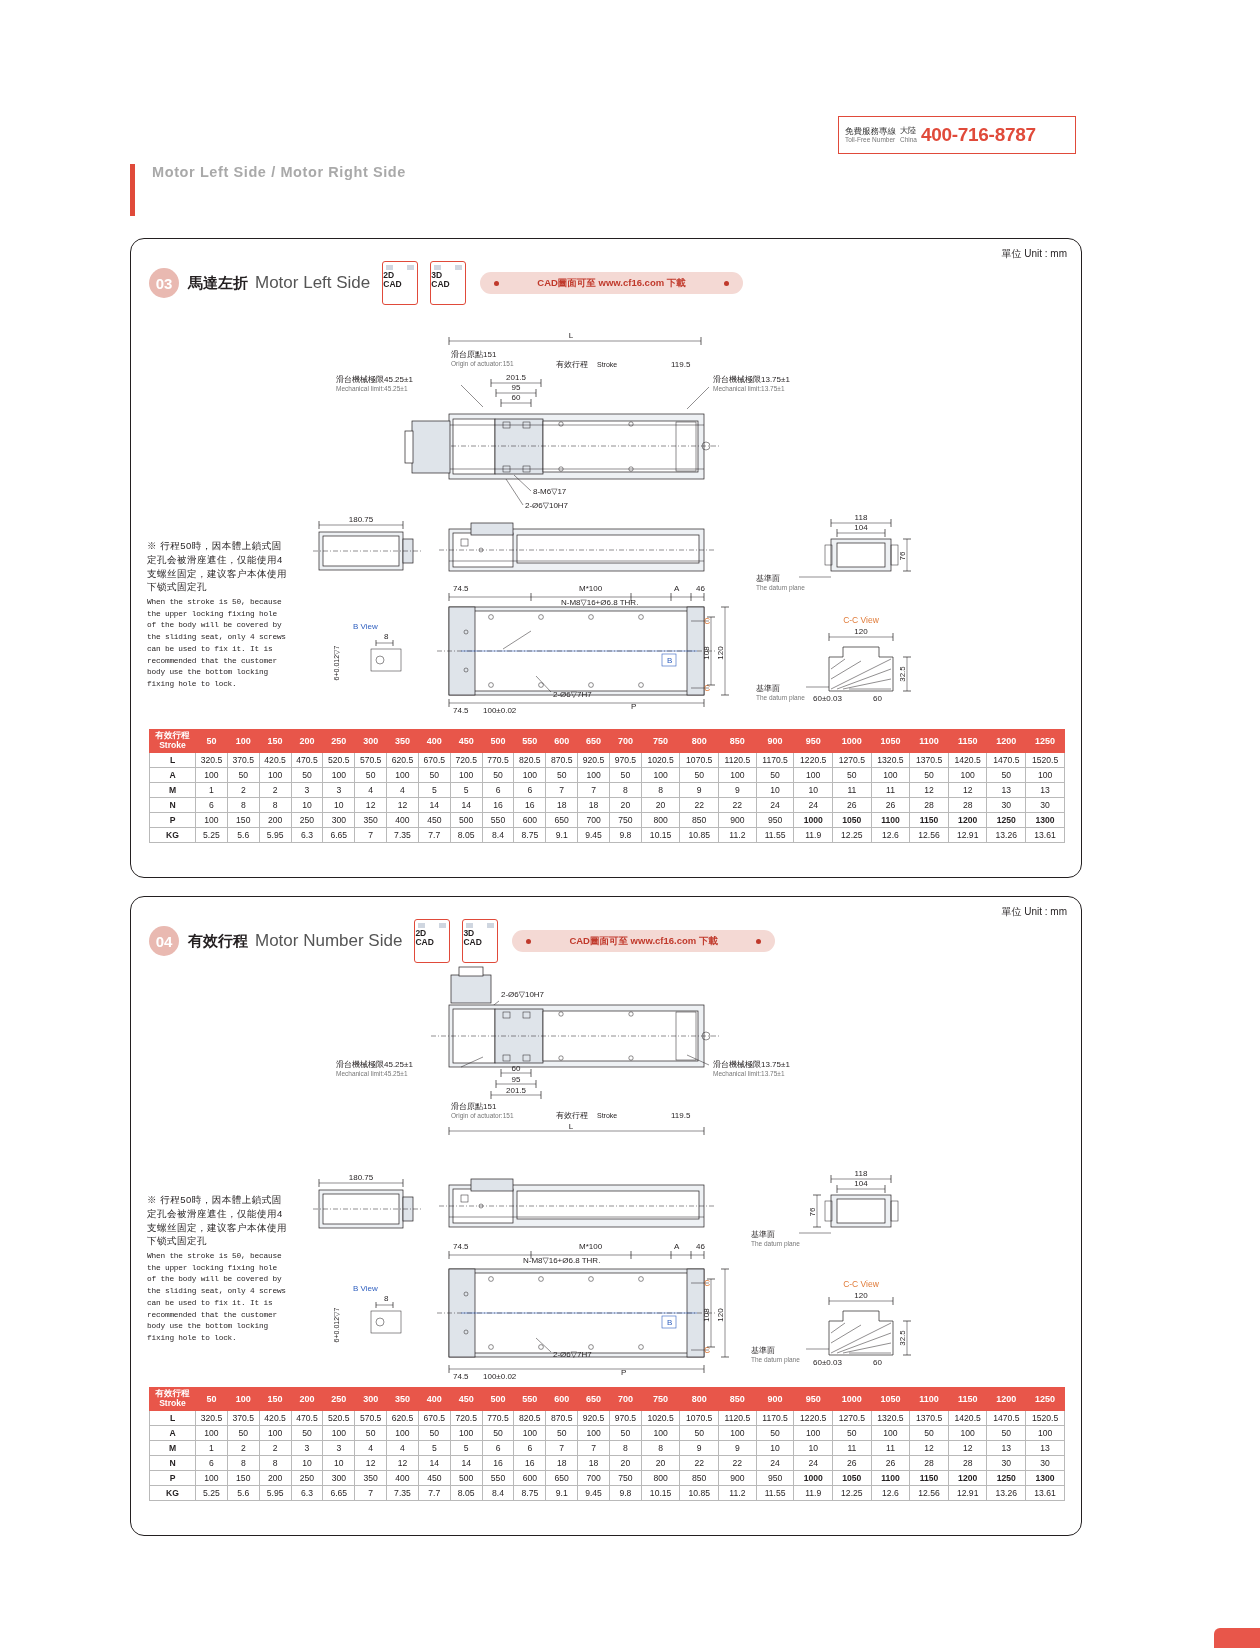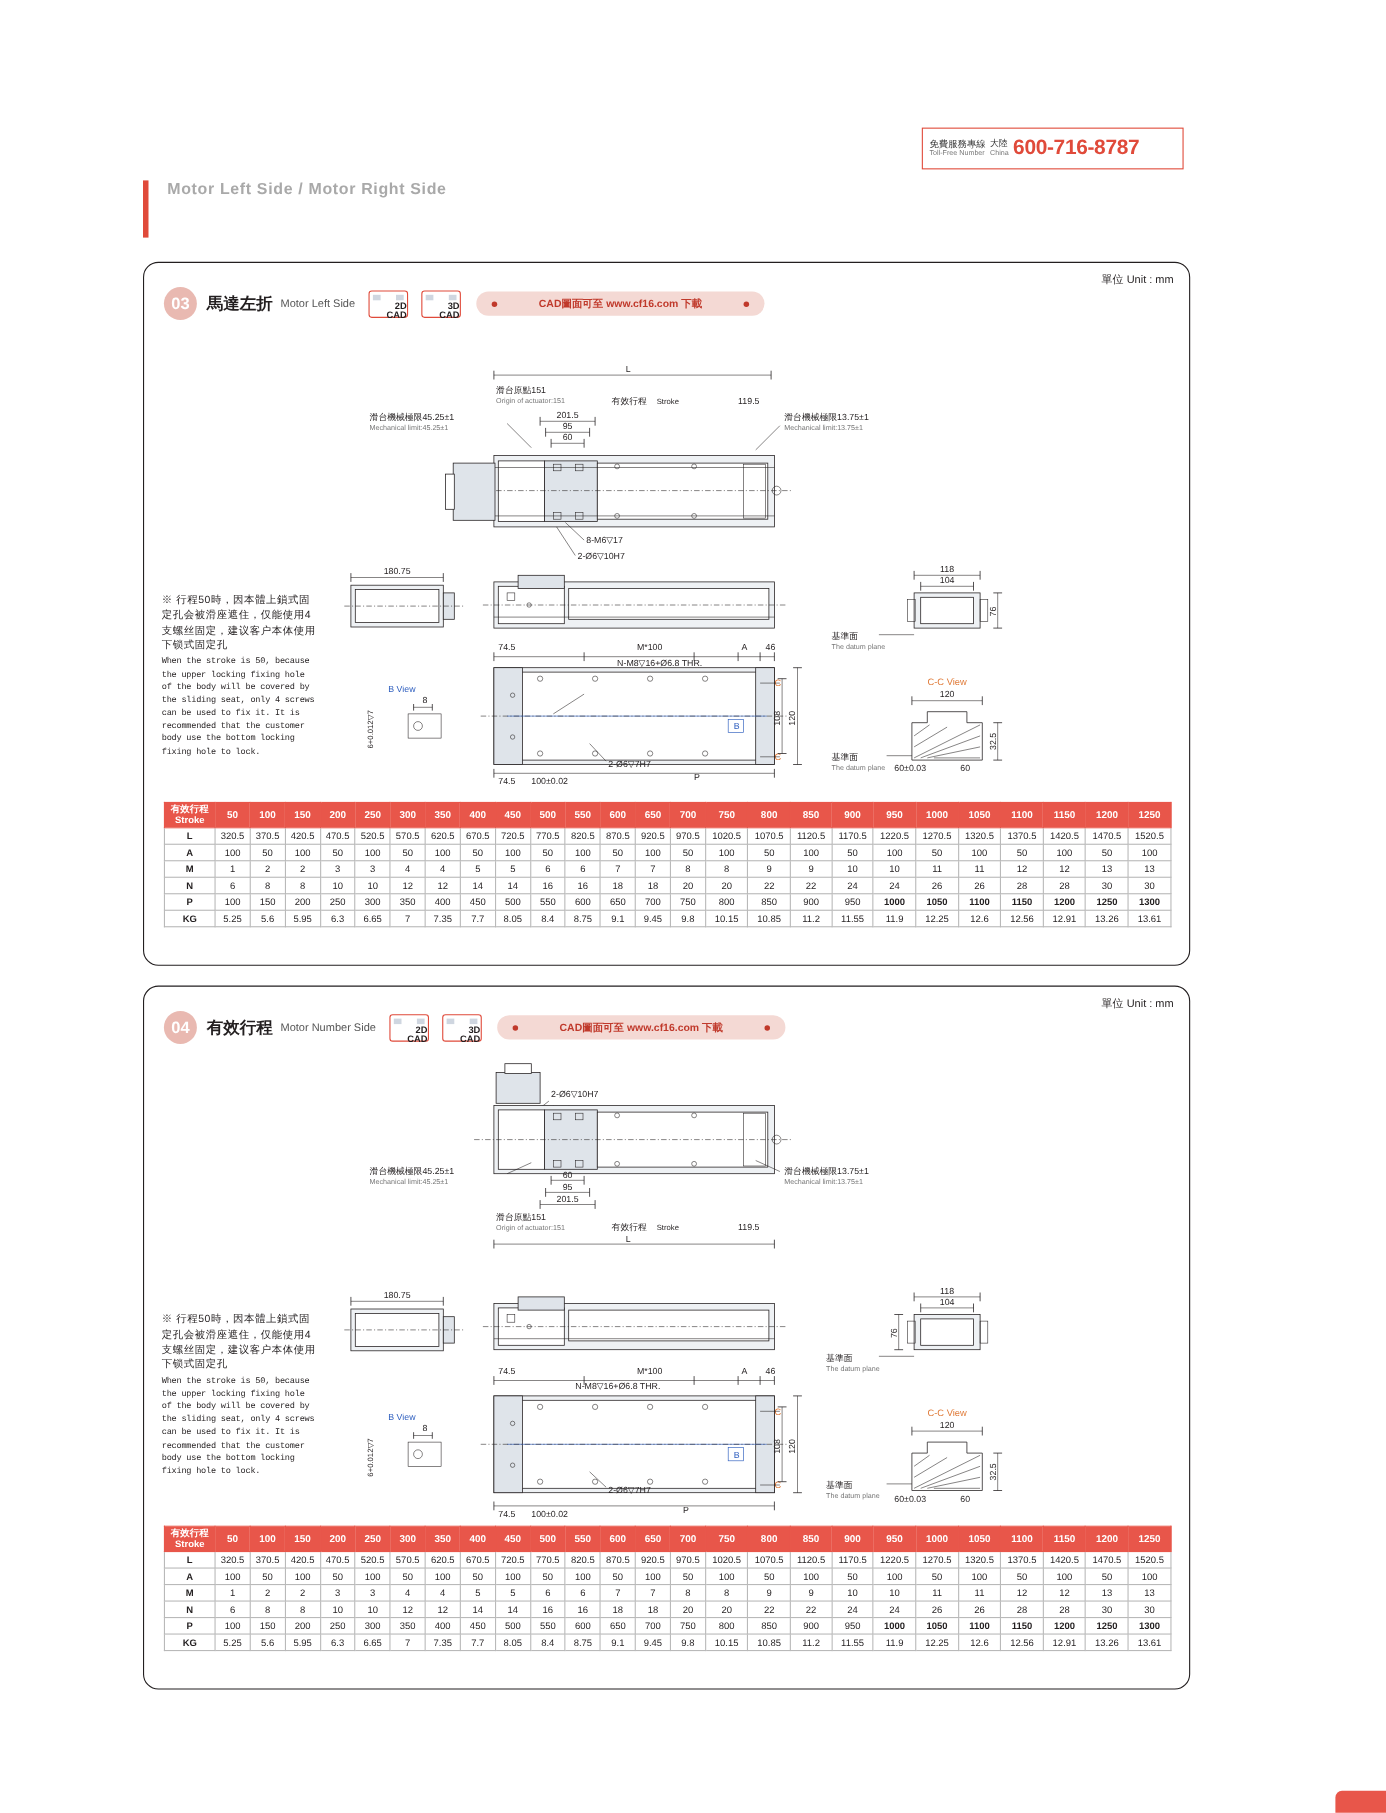--- a/index.html
+++ b/index.html
@@ -38,25 +38,25 @@
   #panel-2{ top:896px; height:640px; }
 
   .unit{ position:absolute; right:14px; top:8px; font-size:10px; color:#231f20;}
 
   .sec-head{ position:absolute; left:18px; top:22px; display:flex; align-items:center; }
   .sec-num{
     width:30px;height:30px;border-radius:50%;background:#e9b9b1;color:#fff;
     font-size:15px;font-weight:bold;display:flex;align-items:center;justify-content:center;
   }
   .sec-cn{ margin-left:9px; font-size:15px; font-weight:bold; color:#231f20;}
-  .sec-en{ margin-left:7px; font-size:10px; color:#555;}
+  .sec-en{ margin-left:7px; font-size:17px; color:#555;}
   .cadbtn{
-    margin-left:12px; width:36px;height:25px;border:1px solid #e04a3a;border-radius:3px;
+    margin-left:12px; width:36px;height:44px;border:1px solid #e04a3a;border-radius:3px;
     background:#fff; position:relative; color:#231f20; font-size:8.5px; font-weight:bold;
-    text-align:right; line-height:1.05; padding-top:9px;
+    text-align:left; line-height:1.05; padding-top:9px;
   }
   .cadbtn::before{
     content:""; position:absolute; left:3px; top:3px; width:7px;height:5px;background:#cfd6e0;
   }
   .cadbtn::after{
     content:""; position:absolute; right:3px; top:3px; width:7px;height:5px;background:#cfd6e0;
   }
   .cadlink{
     margin-left:14px; height:22px; border-radius:11px; background:#f4d9d4;
     display:flex;align-items:center; padding:0 14px; font-size:9.5px; font-weight:bold; color:#c0392b;gap:32px;
@@ -105,21 +105,21 @@
 
 <div class="phone-box">
   <div class="phone-label">
     <div class="cn">免費服務專線</div>
     <div class="en">Toll-Free Number</div>
   </div>
   <div class="phone-region">
     <div>大陸</div>
     <div class="en">China</div>
   </div>
-  <div class="phone-num">600-716-8787</div>
+  <div class="phone-num">400-716-8787</div>
 </div>
 
 <div class="heading">
   <div class="bar"></div>
   <div class="en">Motor Left Side / Motor Right Side</div>
 </div>
 
 <div class="panel" id="panel-1">
   <div class="unit">單位 Unit : mm</div>
 

